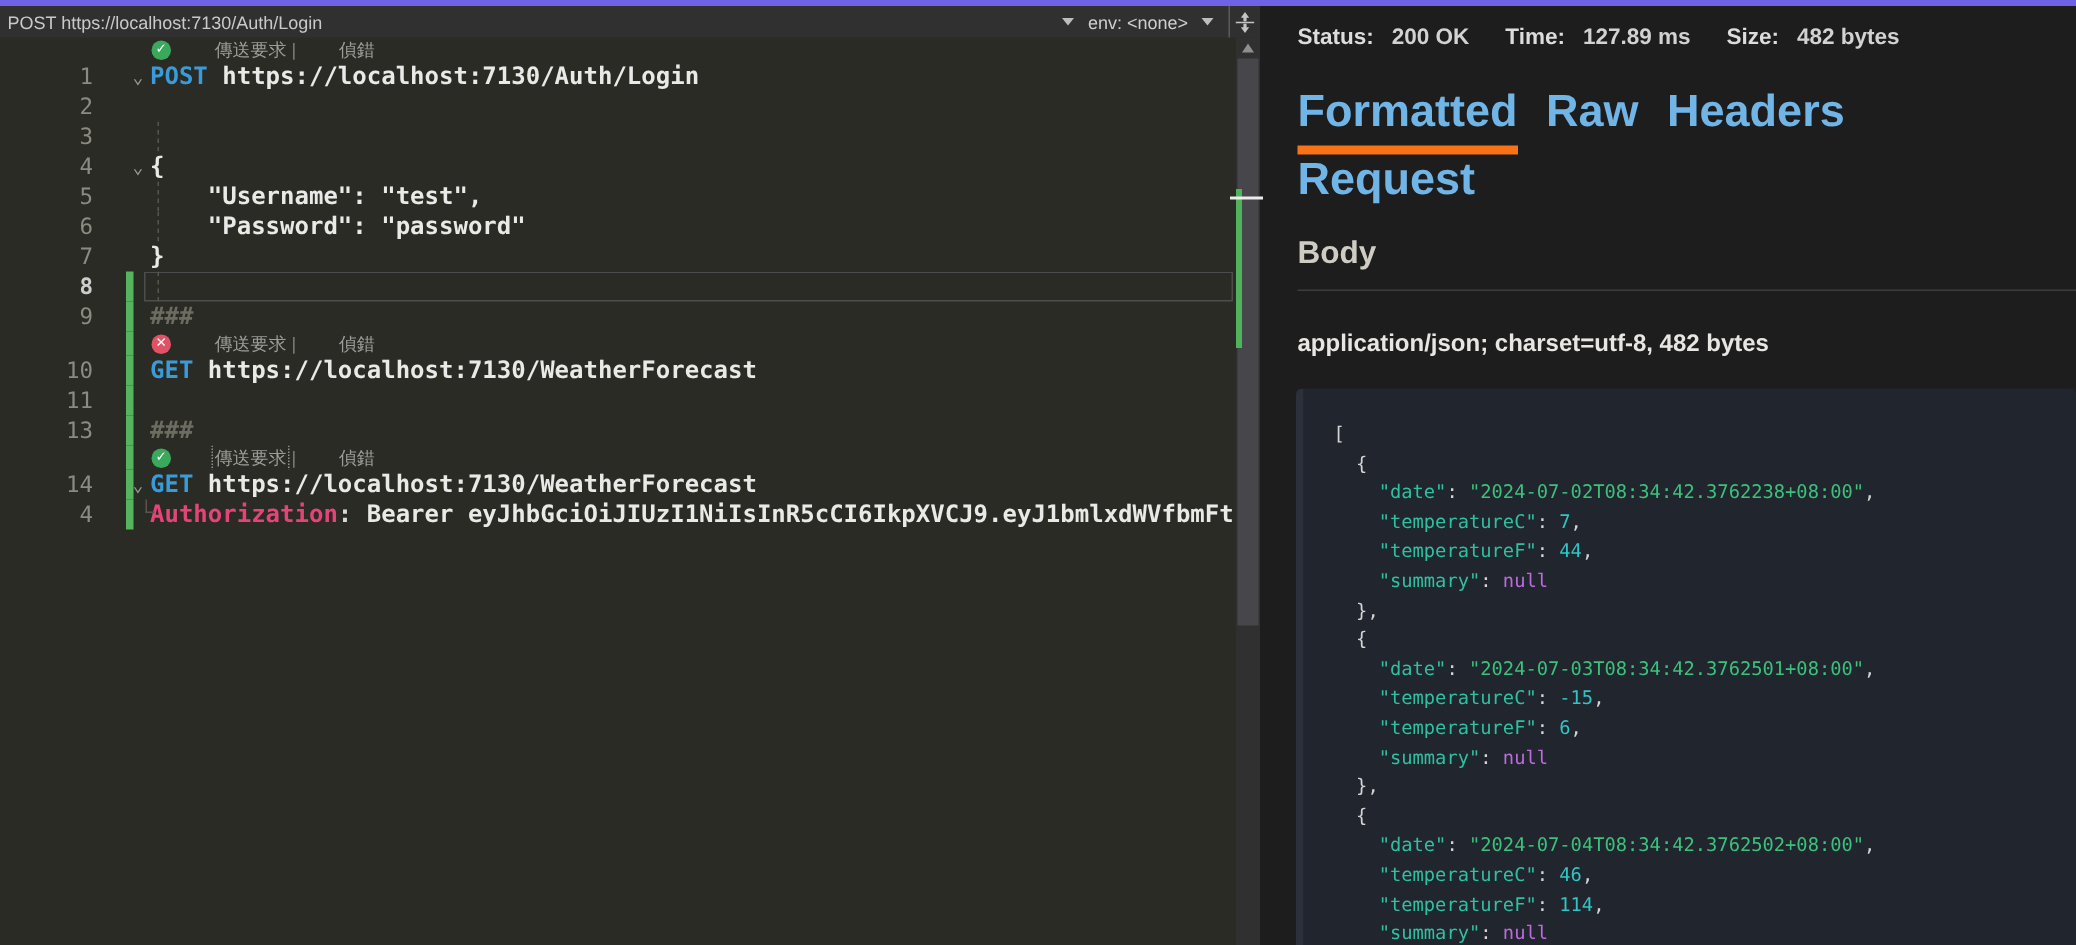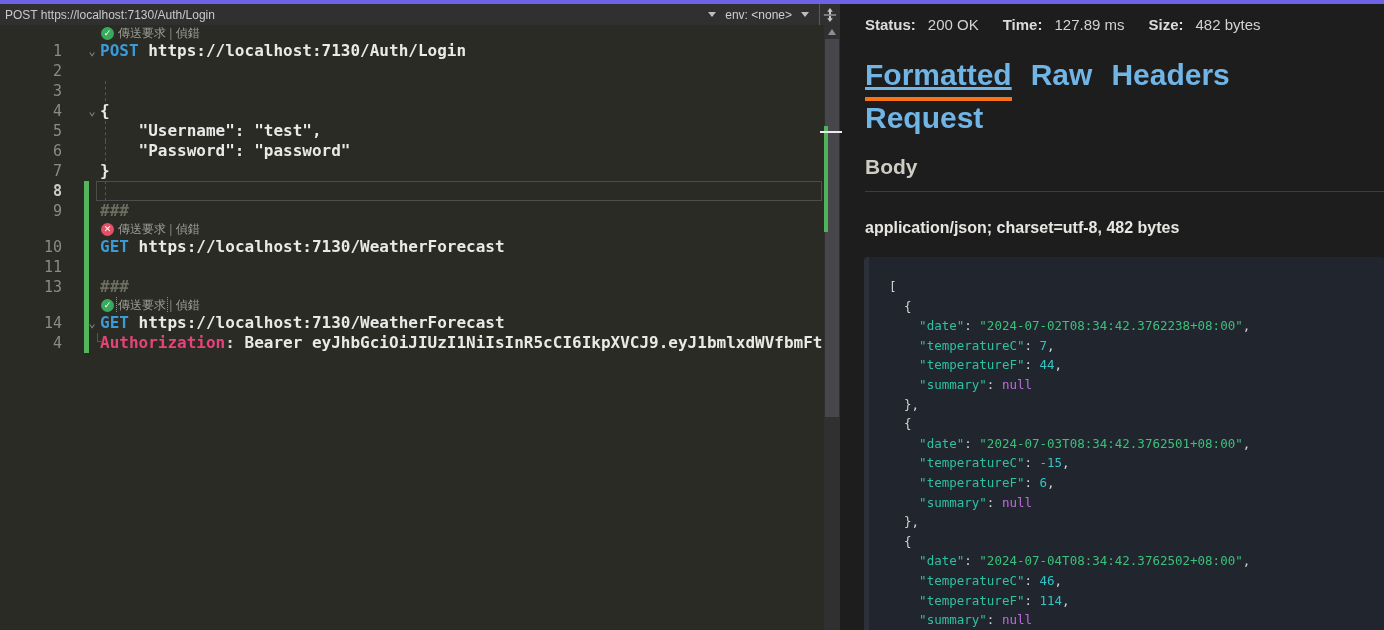--- a/index.html
+++ b/index.html
@@ -37,21 +37,21 @@
   .lens .content{font:12px "Liberation Sans",sans-serif;font-weight:400;color:#9c9c98;
                  display:flex;align-items:center;padding-left:5px;}
   .active .content{box-shadow:inset 0 0 0 1px #4d4d4d;}
   .guide{position:absolute;left:9px;top:0;bottom:0;border-left:1px dashed #56564e;}
   .corner{position:absolute;left:1px;top:-6px;height:14px;width:5px;
           border-left:1px solid #56564e;border-bottom:1px solid #56564e;}
   .lenicon{width:13px;height:13px;border-radius:50%;color:#fff;font-size:9px;line-height:13px;
            text-align:center;margin-right:4px;flex:none;font-family:"DejaVu Sans",sans-serif;}
   .ok{background:#3aa95c;}.ok::before{content:"✓";}
   .err{background:#e05266;}.err::before{content:"✕";}
-  .lenslink{cursor:pointer;white-space:nowrap;}
+  .lenslink{cursor:pointer;white-space:nowrap;margin-left:25px;}
   .focus{outline:1px dotted #8f8f8f;outline-offset:1px;}
   .lenssep{white-space:pre;color:#80807c;}
   .t-kw{color:#3a9bd8;}
   .t-url{color:#e9e9e7;}
   .t-hn{color:#e5437a;}
   .t-pu{color:#d8d8d6;}
   .t-tx{color:#e9e9e7;}
   .t-cm{color:#6c6c60;}
 
   
@@ -61,26 +61,26 @@
             border-bottom:6px solid #8f8f8f;}
   .sb-thumb{position:absolute;top:14px;left:1px;width:14px;height:378px;background:#47474b;}
   .ov-change{position:absolute;left:0;top:101px;width:4px;height:106px;background:#4fb35c;z-index:2;}
   .ov-cursor{position:absolute;left:-4px;top:106px;width:22px;height:2px;background:#ececec;z-index:3;}
 
   
   .response{position:absolute;left:840px;top:4px;width:544px;height:626px;background:#1d1d1d;
             color:#d6d6d6;overflow:hidden;}
   .status-row{margin:12px 0 0 25px;font-size:15px;font-weight:700;color:#dcdcdc;white-space:nowrap;}
   .status-row .lab{margin-right:12px;margin-top:40px;}
-  .status-row .val{font-weight:400;color:#d2d2d2;margin-right:24px;}
+  .status-row .val{font-weight:700;color:#d2d2d2;margin-right:24px;}
   .ok-green{color:#33b052;}
   .tabs{margin:25px 0 0 25px;}
   .tab{font-size:30px;font-weight:700;color:#71b4e6;margin-right:19px;display:inline-block;
        padding-bottom:5px;cursor:pointer;}
-  .activetab{border-bottom:4px solid #f97316;text-decoration:underline;}
+  .activetab{border-bottom:6px solid #f97316;}
   .body-h{margin:15px 0 0 25px;font-size:21px;font-weight:700;color:#cfccc4;}
   .hr{margin:12px 0 0 25px;border:none;border-top:1px solid #3d3d3d;}
   .ctype{margin:27px 0 0 25px;font-size:16px;font-weight:700;color:#e8e6e2;}
   .jsonblock{margin:20px 0 0 24px;background:#20252e;border-left:5px solid #2b303a;
              border-radius:4px;padding:20px 8px 16px 20px;min-height:400px;
              font:12.5px/19.6px "DejaVu Sans Mono",monospace;color:#d4d4d4;}
   .j-pu{color:#d4d4d4;}
   .j-key{color:#2fc0a2;}
   .j-str{color:#3cc17a;}
   .j-num{color:#31c4c4;}

